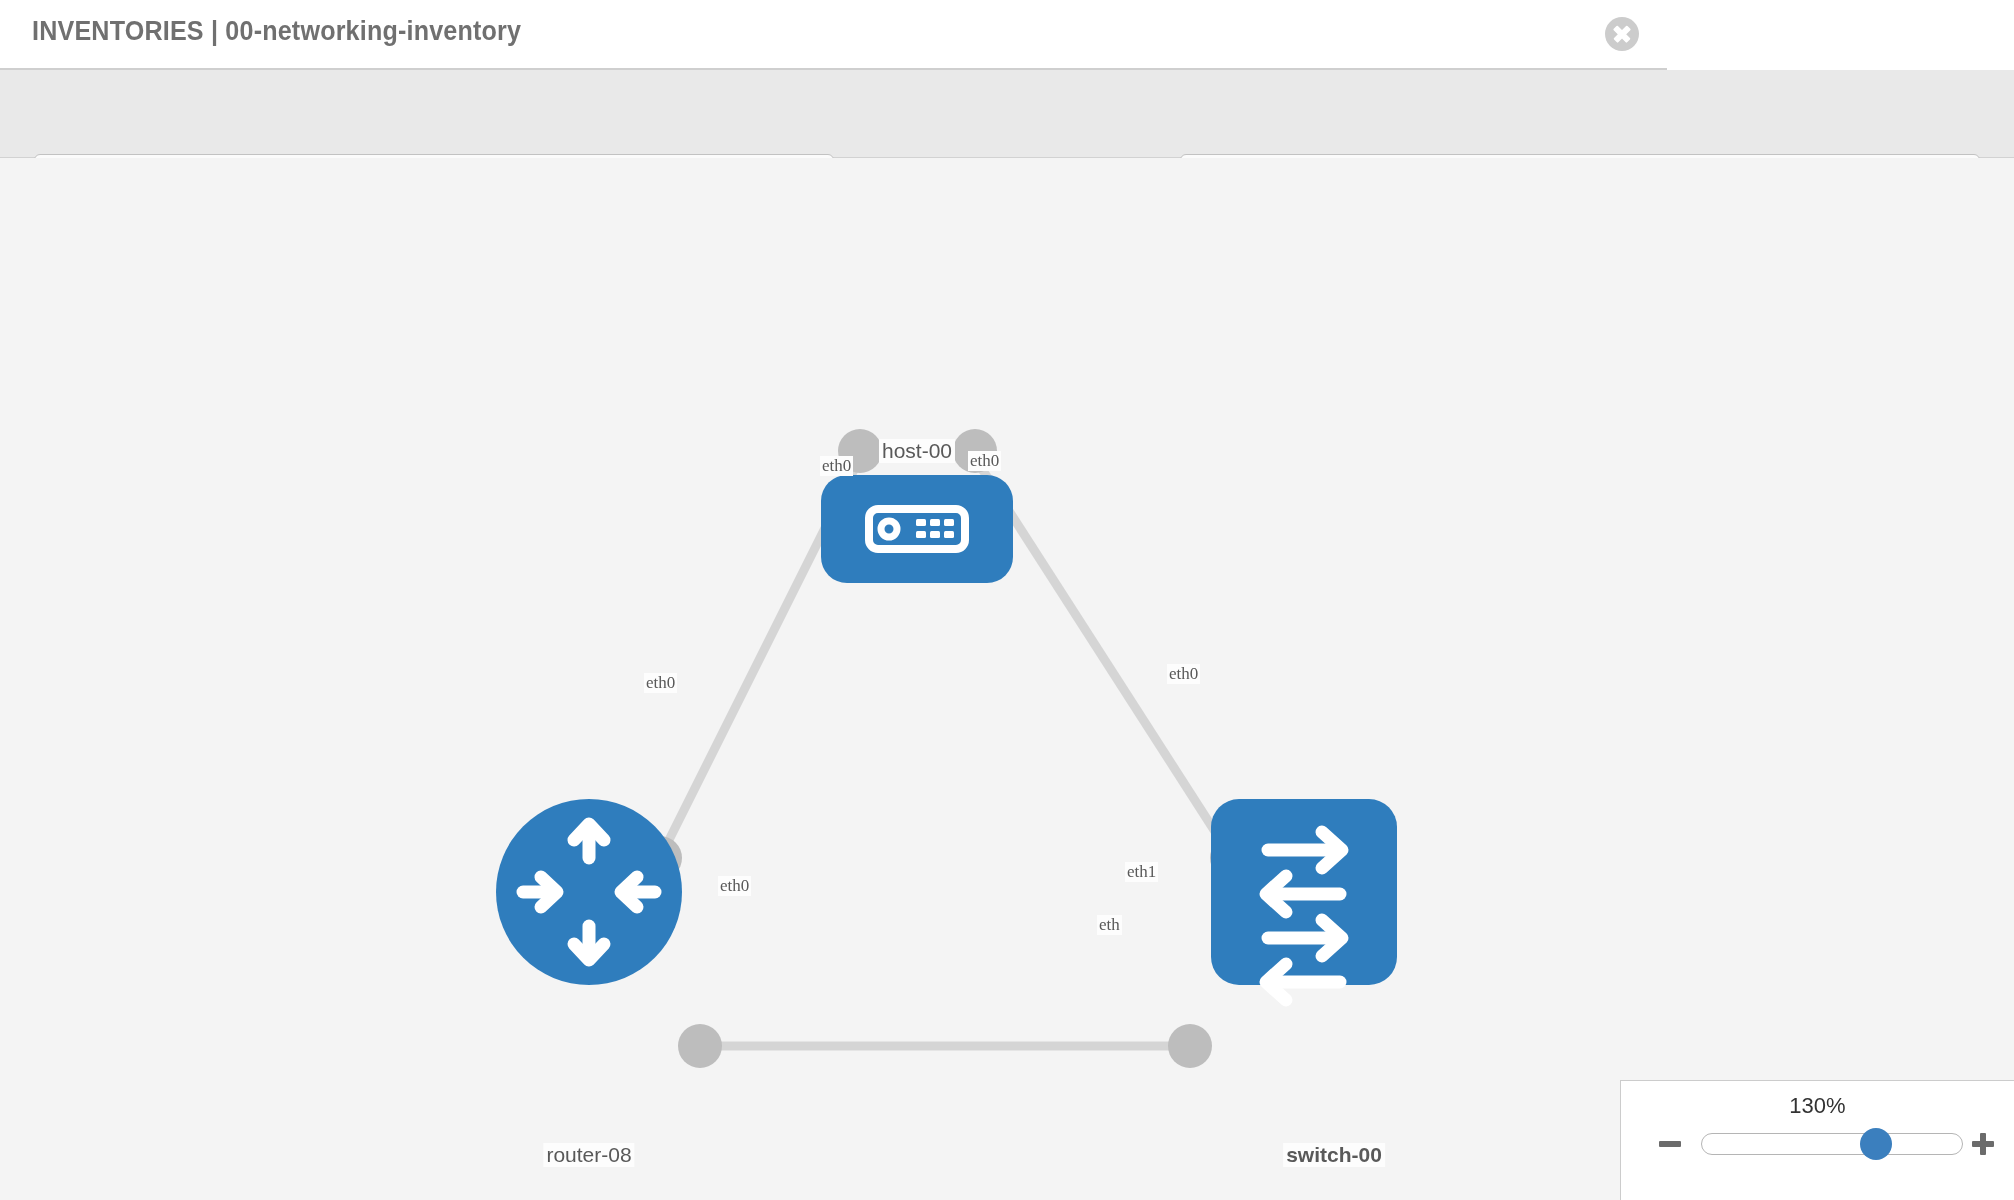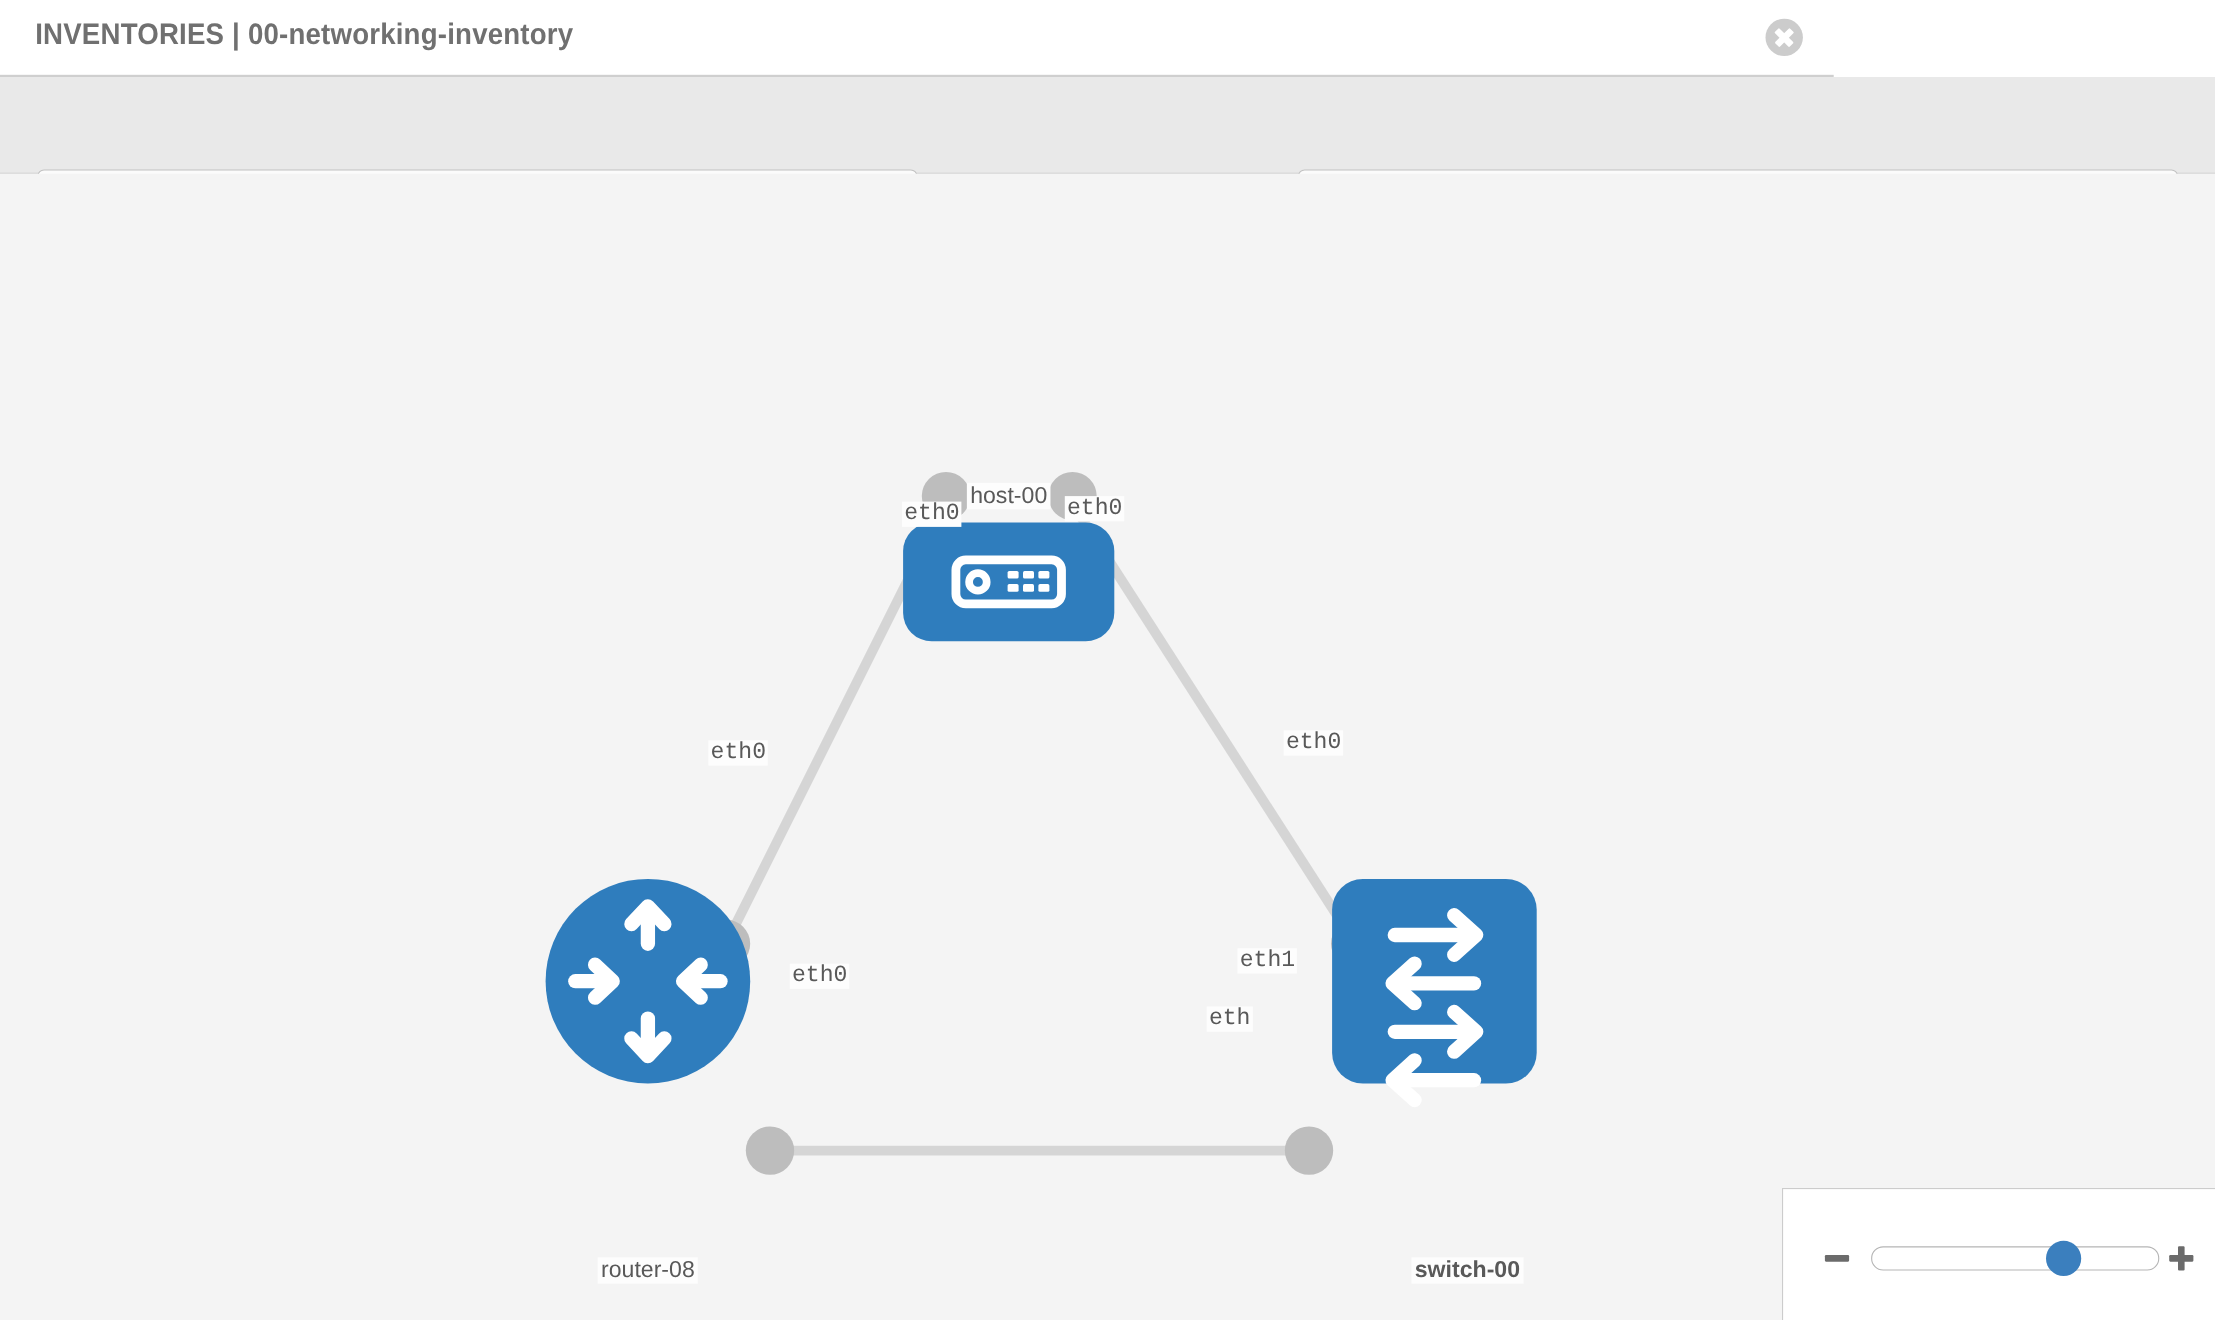--- a/index.html
+++ b/index.html
@@ -135,22 +135,22 @@
     font-family: "Liberation Sans", sans-serif;
     font-size: 21px;
     color: #595959;
     background: #fdfdfd;
     padding: 0 3px;
     white-space: nowrap;
     transform: translateX(-50%);
   }
   .port-label {
     position: absolute;
-    font-family: Liberation Mono, monospace;
-    font-size: 21px;
+    font-family: Liberation Serif, serif;
+    font-size: 17px;
     color: #595959;
     background: #fdfdfd;
     padding: 0 2px;
     white-space: nowrap;
   }
 
   
   .zoom-panel {
     position: absolute;
     left: 1620px;
@@ -337,20 +337,21 @@
   <div class="port-label" style="left:968px; top:293px;">eth0</div>
   <div class="port-label" style="left:644px; top:515px;">eth0</div>
   <div class="port-label" style="left:1167px; top:506px;">eth0</div>
   <div class="port-label" style="left:718px; top:718px;">eth0</div>
   <div class="port-label" style="left:1097px; top:757px;">eth</div>
   <div class="port-label" style="left:1125px; top:704px;">eth1</div>
 
 </div>
 
 <div class="zoom-panel">
+  <div class="zoom-value">130%</div>
 
   <div class="zoom-minus">
     <span class="bar h"></span>
   </div>
 
   <div class="zoom-track">
     <div class="zoom-handle" id="zoom-handle" style="left: 67%;"></div>
   </div>
 
   <div class="zoom-plus">

